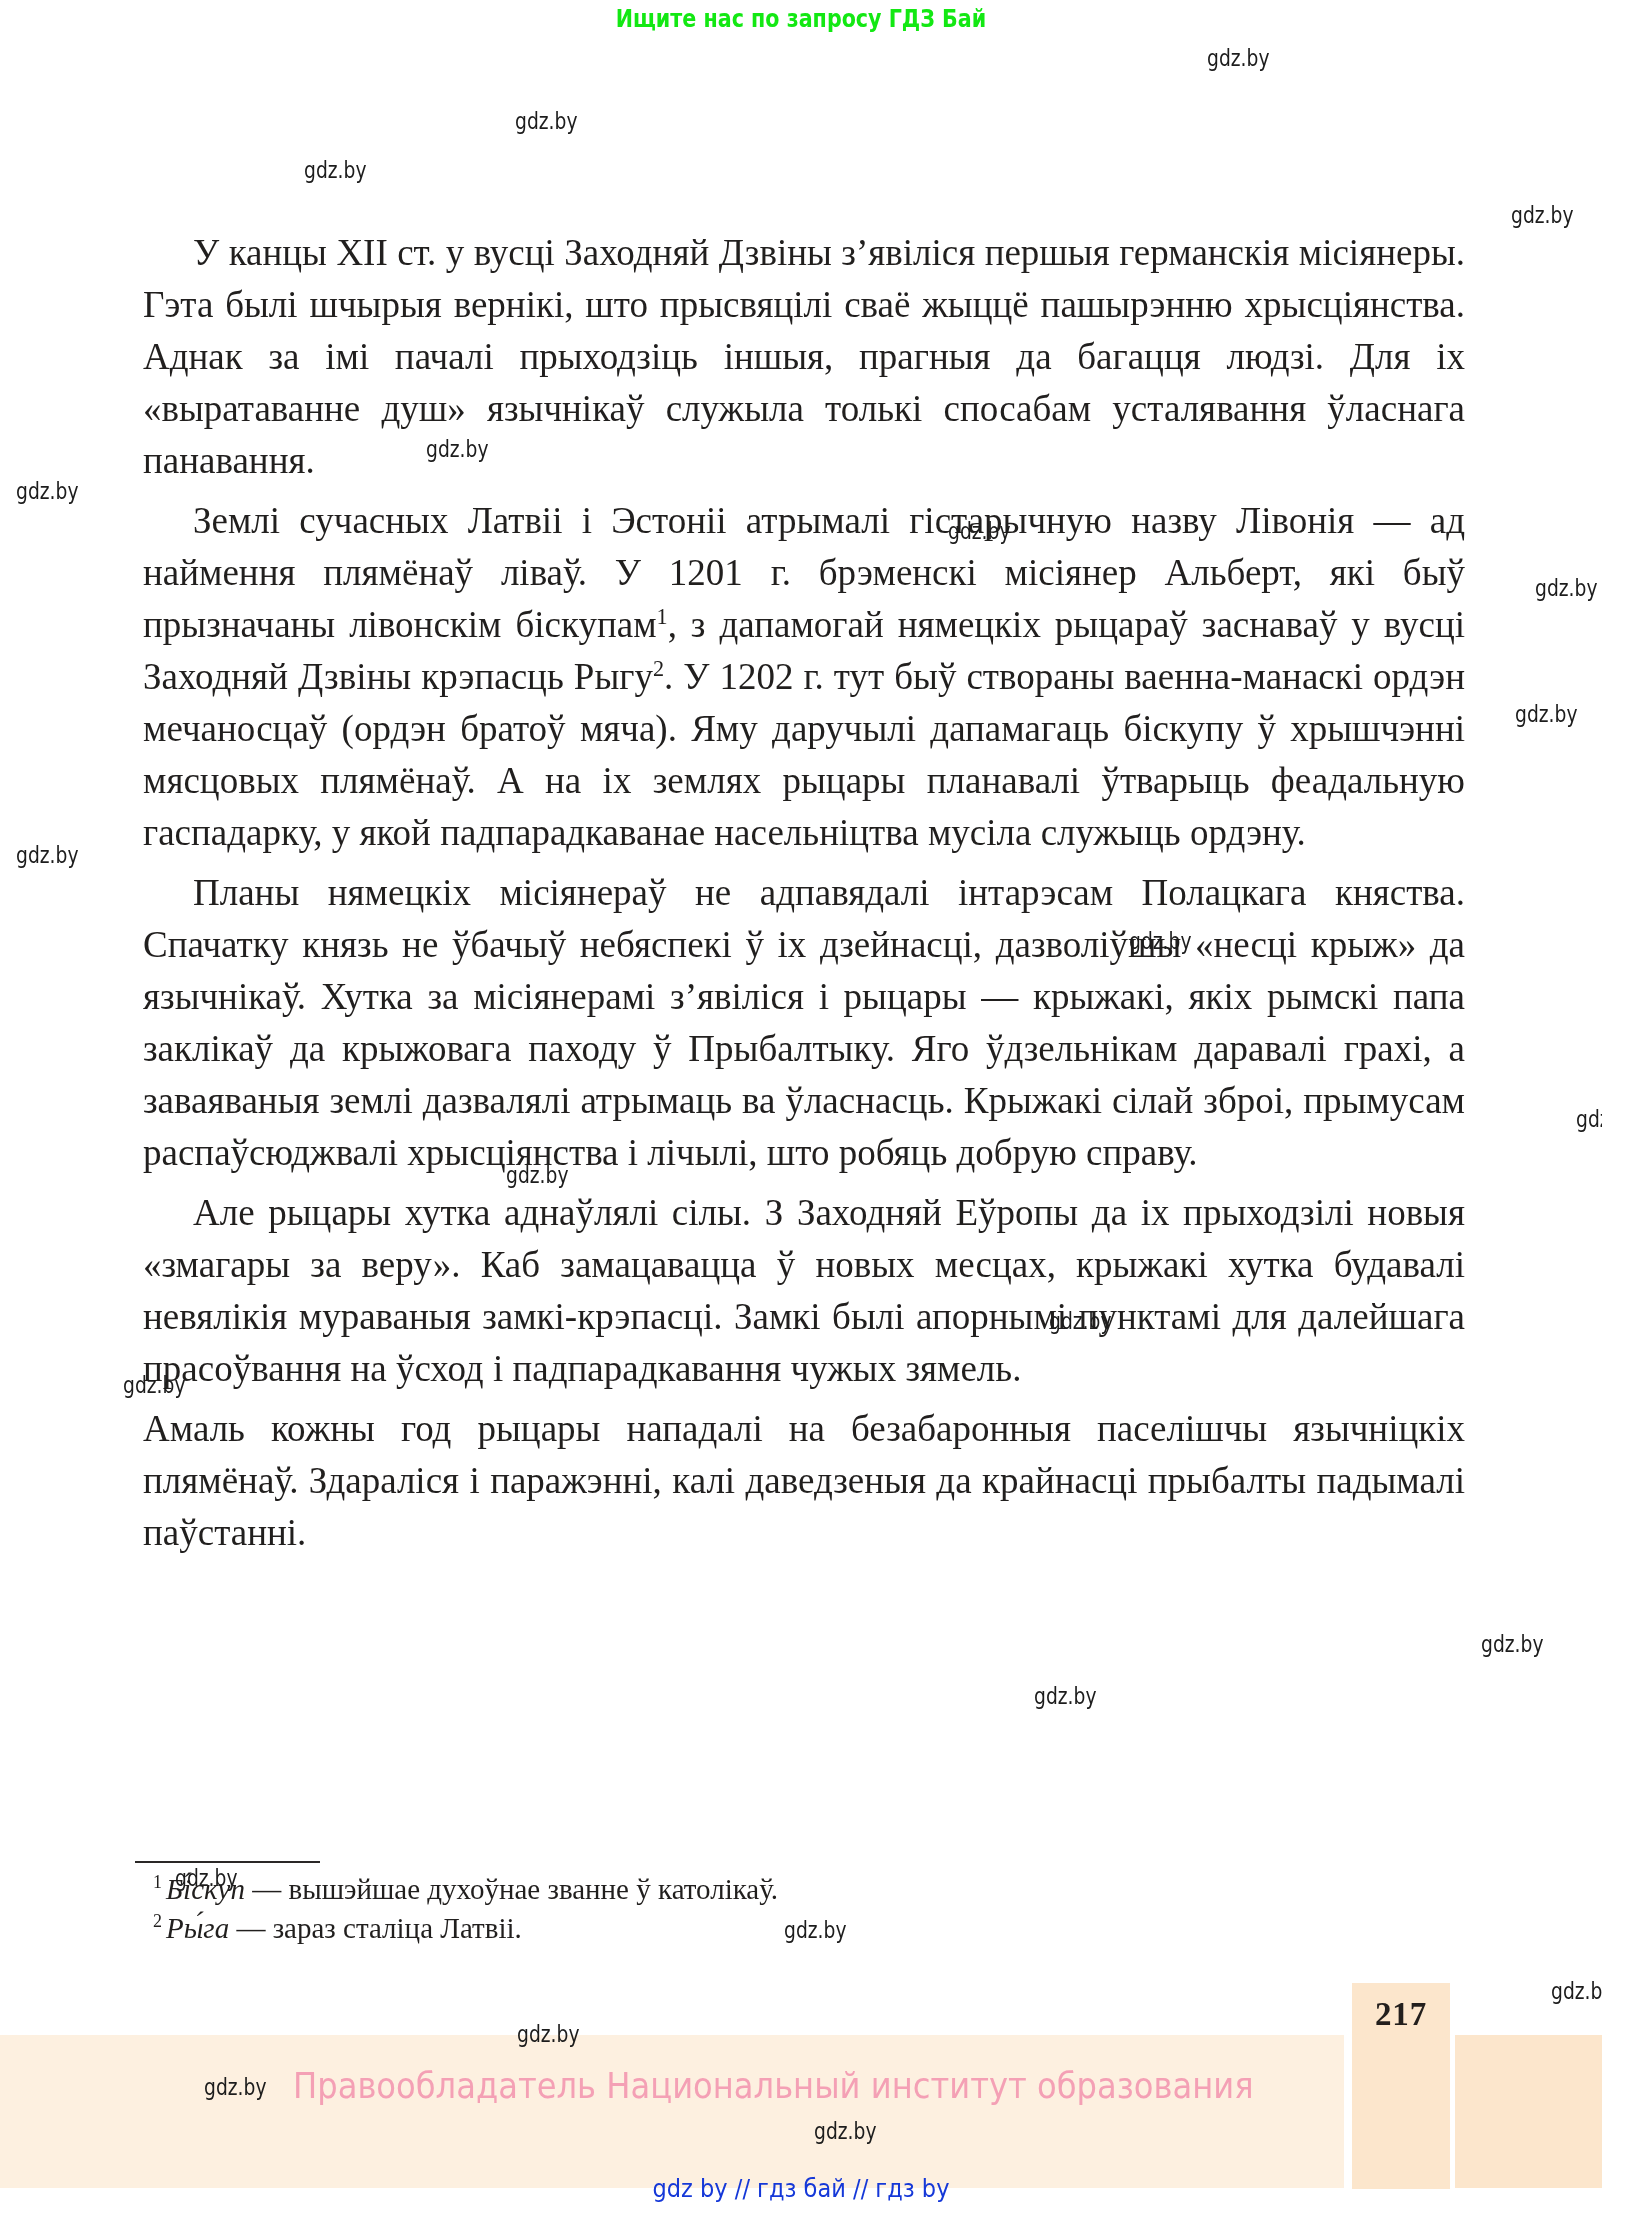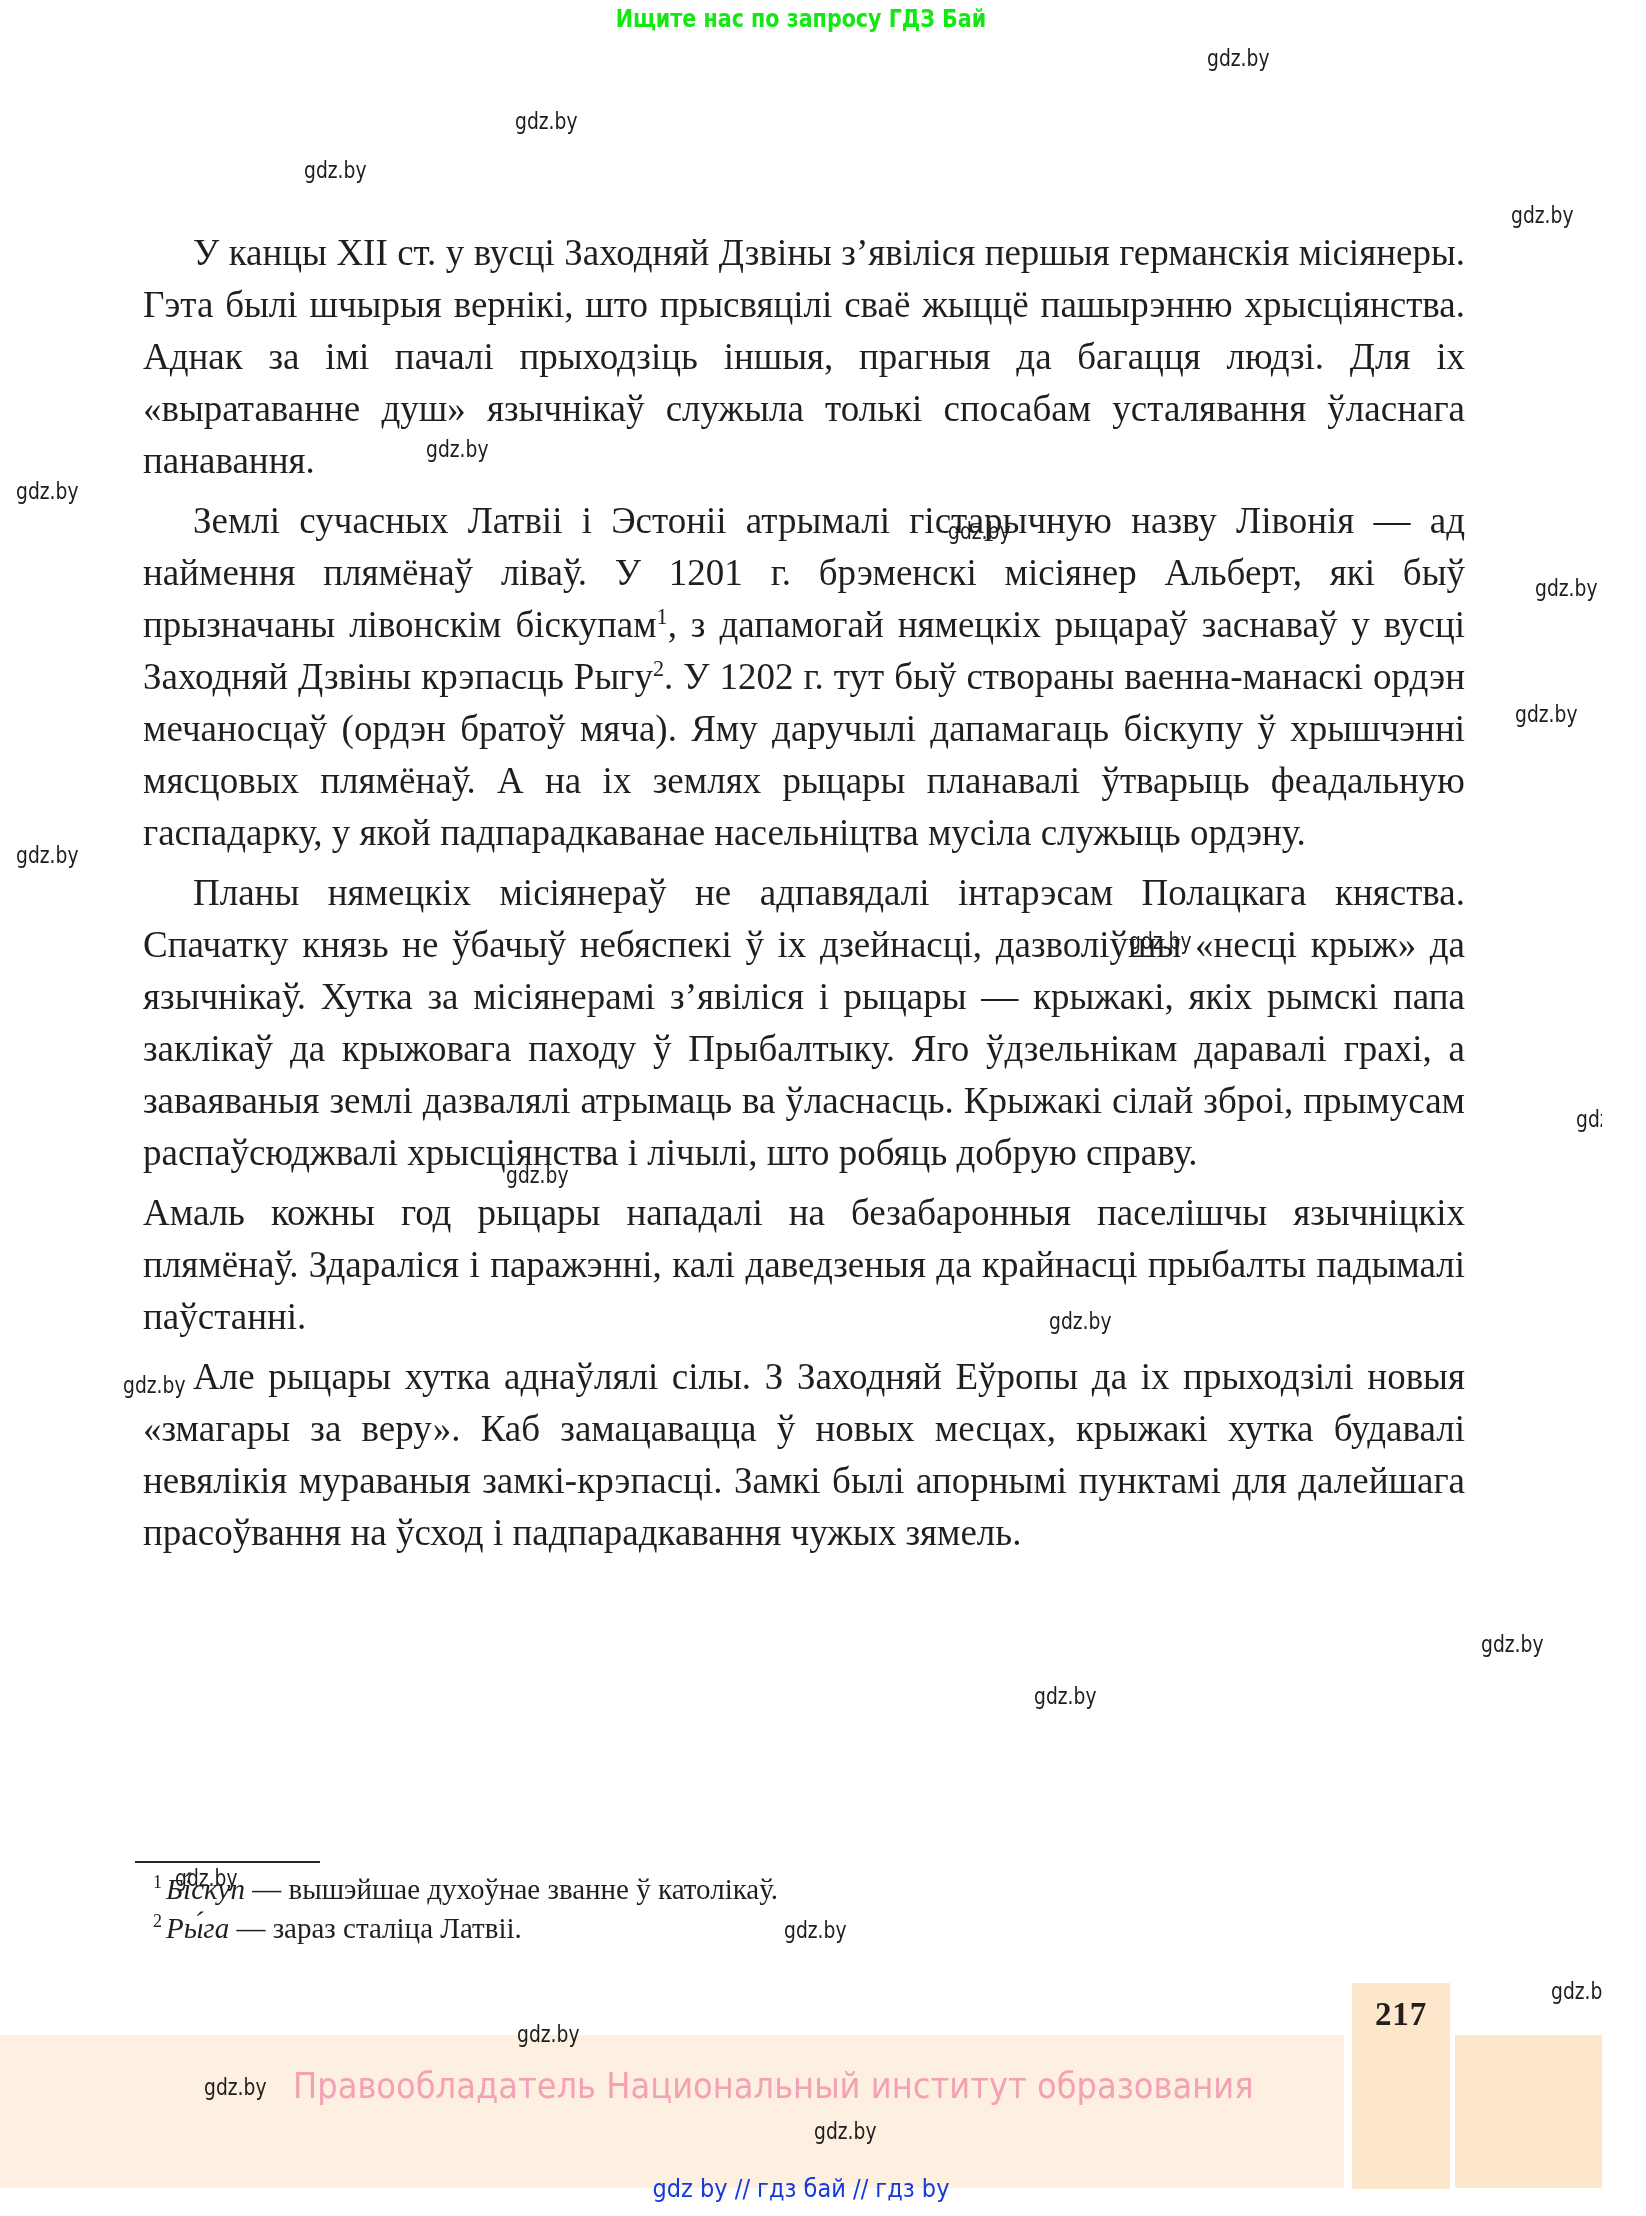--- a/index.html
+++ b/index.html
@@ -161,23 +161,23 @@
   <div class="pagenum">217</div>
 
   <div class="textcol">
 
     <p class="para">У канцы XII ст. у вусці Заходняй Дзвіны з’явіліся першыя германскія місіянеры. Гэта былі шчырыя вернікі, што прысвяцілі сваё жыццё пашырэнню хрысціянства. Аднак за імі пачалі прыходзіць іншыя, прагныя да багацця людзі. Для іх «выратаванне душ» язычнікаў служыла толькі спосабам усталявання ўласнага панавання.</p>
 
     <p class="para"><span>Землі сучасных Латвіі і Эстоніі атрымалі гістарычную назву Лівонія — ад наймення плямёнаў ліваў. У 1201 г. брэменскі місіянер Альберт, які быў прызначаны лівонскім біскупам</span><sup>1</sup><span>, з дапамогай нямецкіх рыцараў заснаваў у вусці Заходняй Дзвіны крэпасць Рыгу</span><sup>2</sup><span>. У 1202 г. тут быў створаны ваенна-манаскі ордэн мечаносцаў (ордэн братоў мяча). Яму даручылі дапамагаць біскупу ў хрышчэнні мясцовых плямёнаў. А на іх землях рыцары планавалі ўтварыць феадальную гаспадарку, у якой падпарадкаванае насельніцтва мусіла служыць ордэну.</span></p>
 
     <p class="para">Планы нямецкіх місіянераў не адпавядалі інтарэсам Полацкага княства. Спачатку князь не ўбачыў небяспекі ў іх дзейнасці, дазволіўшы «несці крыж» да язычнікаў. Хутка за місіянерамі з’явіліся і рыцары — крыжакі, якіх рымскі папа заклікаў да крыжовага паходу ў Прыбалтыку. Яго ўдзельнікам даравалі грахі, а заваяваныя землі дазвалялі атрымаць ва ўласнасць. Крыжакі сілай зброі, прымусам распаўсюджвалі хрысціянства і лічылі, што робяць добрую справу.</p>
 
+    <p class="para">Але рыцары хутка аднаўлялі сілы. З Заходняй Еўропы да іх прыходзілі новыя «змагары за веру». Каб замацавацца ў новых месцах, крыжакі хутка будавалі невялікія мураваныя замкі-крэпасці. Замкі былі апорнымі пунктамі для далейшага прасоўвання на ўсход і падпарадкавання чужых зямель.</p>
+
     <p class="para noindent">Амаль кожны год рыцары нападалі на безабаронныя паселішчы язычніцкіх плямёнаў. Здараліся і паражэнні, калі даведзеныя да крайнасці прыбалты падымалі паўстанні.</p>
-
-    <p class="para">Але рыцары хутка аднаўлялі сілы. З Заходняй Еўропы да іх прыходзілі новыя «змагары за веру». Каб замацавацца ў новых месцах, крыжакі хутка будавалі невялікія мураваныя замкі-крэпасці. Замкі былі апорнымі пунктамі для далейшага прасоўвання на ўсход і падпарадкавання чужых зямель.</p>
 
   </div>
 
   <div class="fn-rule"></div>
 
   <div class="footnotes">
     <p class="fn"><sup>1</sup><i>Бі́скуп</i><span> — вышэйшае духоўнае званне ў католікаў.</span></p>
 
     <p class="fn"><sup>2</sup><i>Ры́га</i><span> — зараз сталіца Латвіі.</span></p>
   </div>

